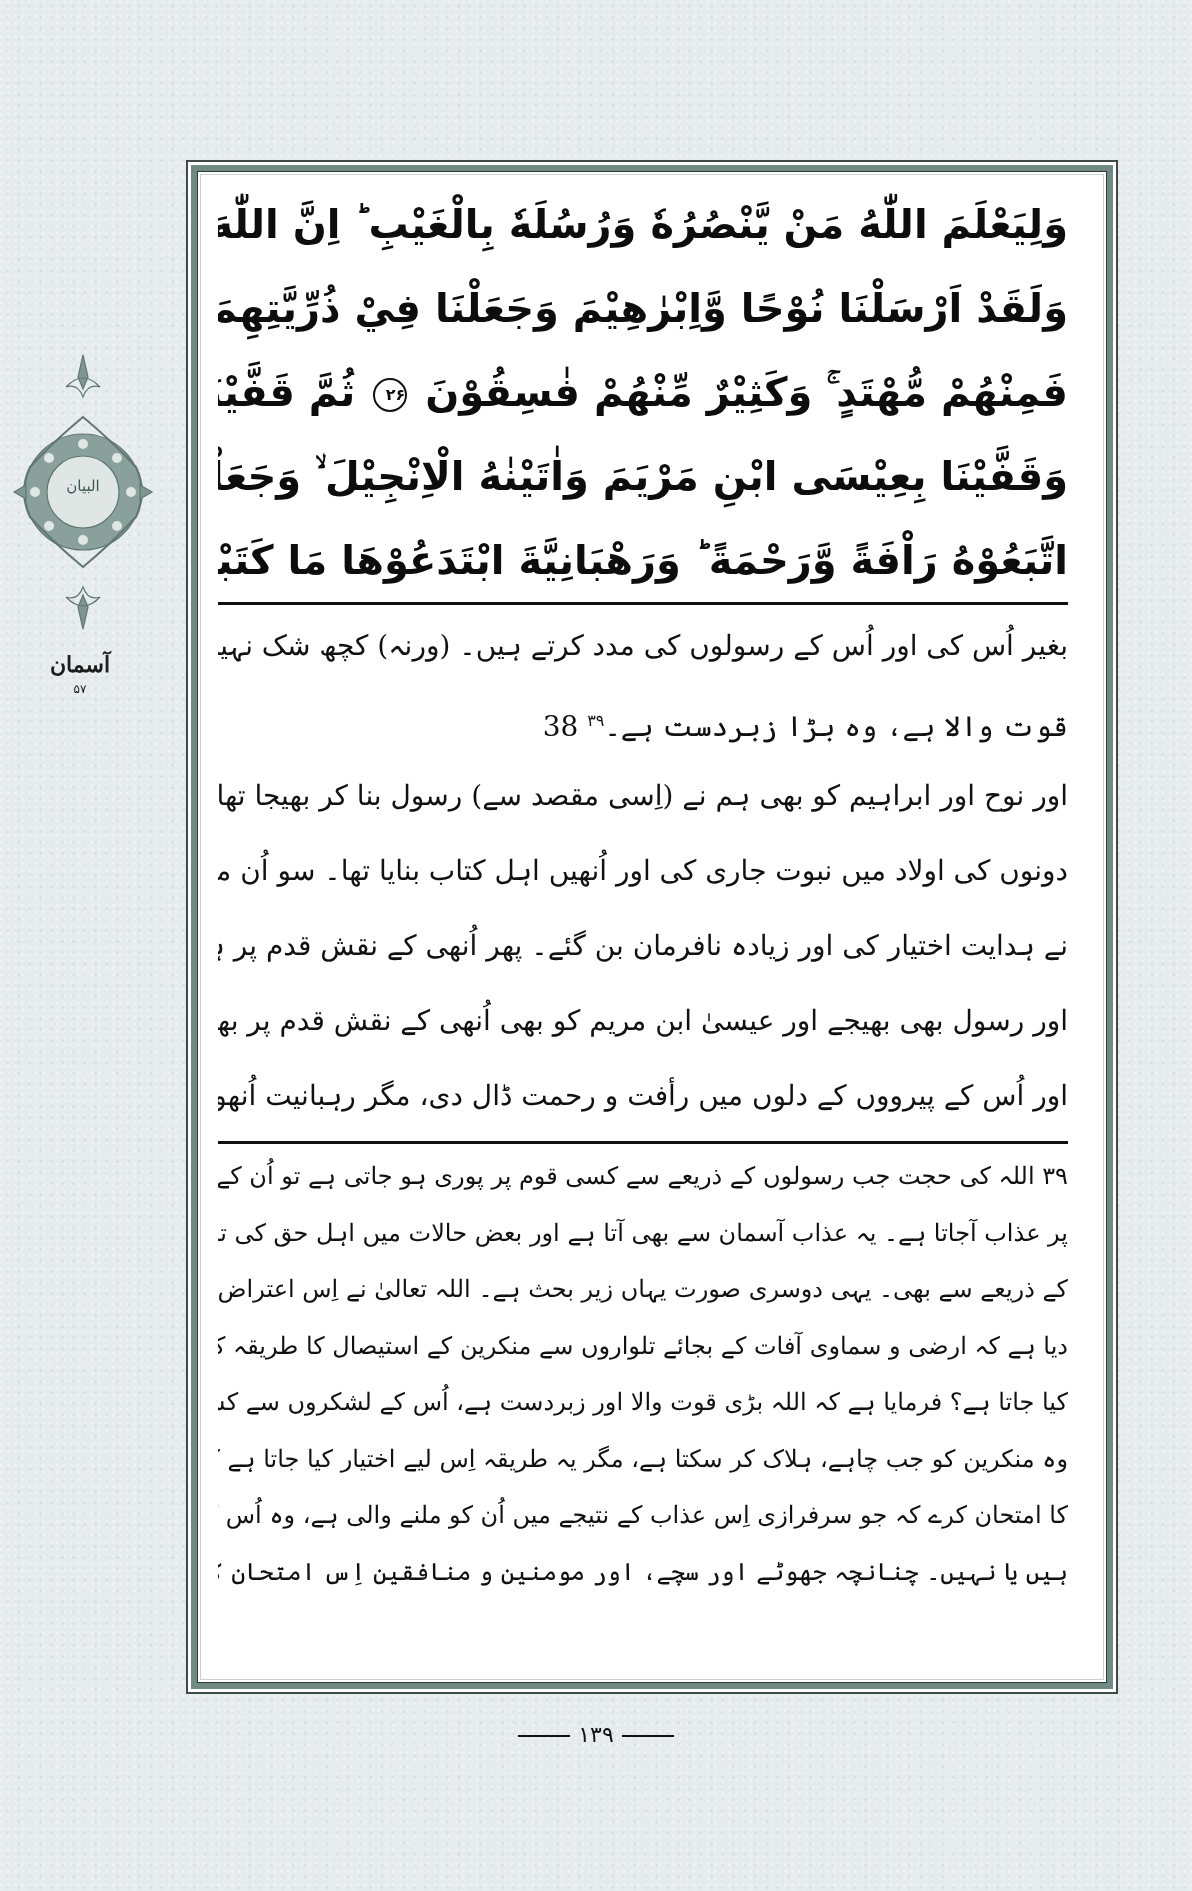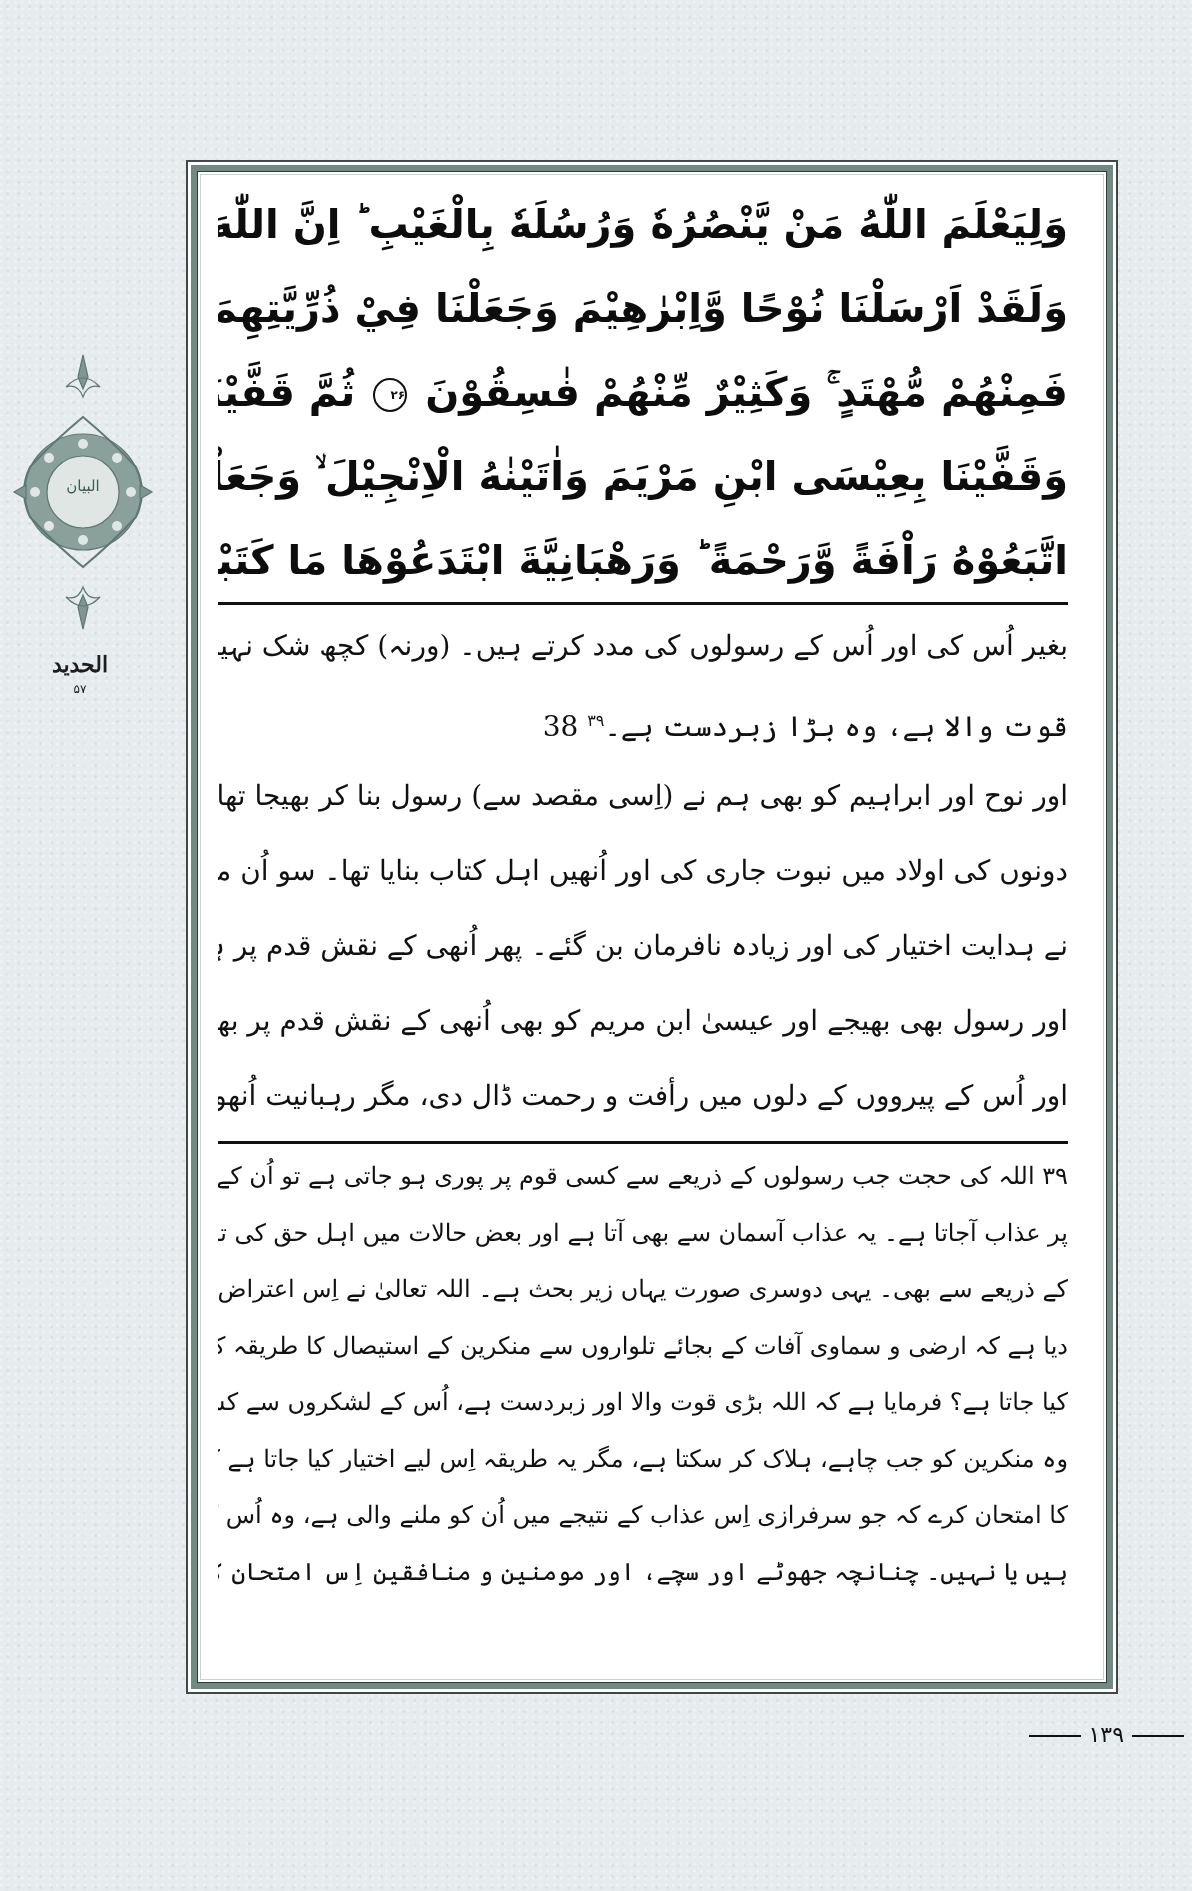--- a/index.html
+++ b/index.html
@@ -54,42 +54,42 @@
   }
   
   .arabic-block { height: 420px; }
   .ar-line {
     height: 84px; line-height: 84px; font-family: "DejaVu Sans", sans-serif;
     font-size: 40px; font-weight: bold; white-space: nowrap; overflow: hidden;
     text-align: justify; text-align-last: justify; color: #0d0d0d;
   }
   .ayah-mark {
     display: inline-block; width: 30px; height: 30px; border: 2px solid #111;
-    border-radius: 50%; font-size: 12px; line-height: 30px; text-align: center;
+    border-radius: 50%; font-size: 16px; line-height: 30px; text-align: center;
     vertical-align: middle; margin: 0 4px; font-weight: bold;
   }
   .divider { height: 0; border-top: 3px solid #111; margin: 0 0 0 0; }
   
   .urdu-block { padding-top: 6px; height: 530px; }
   .ur-line {
     height: 75px; line-height: 70px; font-family: "DejaVu Serif", serif;
     font-size: 28px; white-space: nowrap; overflow: hidden;
     text-align: justify; text-align-last: justify; color: #111;
   }
   .ur-line.short { text-align-last: right; }
   sup.fn { font-size: 16px; }
   
   .note-block { padding-top: 4px; }
   .note-line {
     height: 56.5px; line-height: 56px; font-family: "DejaVu Serif", serif;
     font-size: 24px; white-space: nowrap; overflow: hidden;
     text-align: justify; text-align-last: justify; color: #111;
   }
   .page-number {
-    position: absolute; left: 0; width: 1192px; top: 1722px; text-align: right;
+    position: absolute; left: 0; width: 1192px; top: 1722px; text-align: center;
     font-family: "DejaVu Sans", sans-serif; font-size: 22px; color: #111;
   }
   .page-number .dash {
     display: inline-block; width: 52px; border-top: 2px solid #111;
     vertical-align: middle; margin: 0 8px;
   }
 </style>
 </head>
 <body>
 
@@ -114,21 +114,21 @@
           <circle cx="109" cy="111" r="5"></circle>
         <circle cx="41" cy="179" r="5"></circle>
           <circle cx="109" cy="179" r="5"></circle>
       </g>
     </g>
   </svg>
   <div class="ornament-label">البیان</div>
 </div>
 
 <div class="margin-ref">
-  <div class="surah">الحدید</div>
+  <div class="surah">آسمان</div>
   <div class="num">۵۷</div>
 </div>
 
 <div class="frame">
   <div class="content">
 
     <div class="arabic-block">
       <div class="ar-line">
         <span>وَلِيَعْلَمَ اللّٰهُ مَنْ يَّنْصُرُهٗ وَرُسُلَهٗ بِالْغَيْبِ ؕ اِنَّ اللّٰهَ قَوِيٌّ عَزِيْزٌ</span>
         

